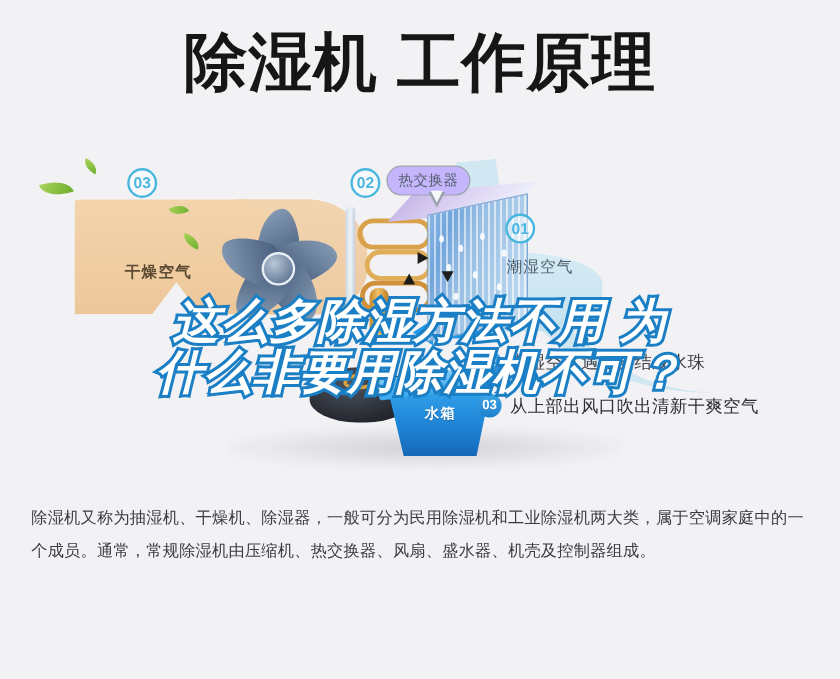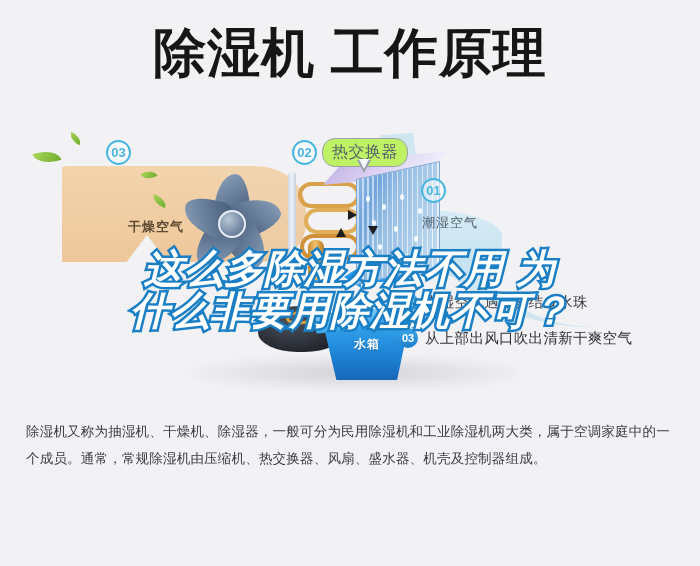--- a/index.html
+++ b/index.html
@@ -98,21 +98,20 @@
     background: linear-gradient(180deg, #f0cfa6 0%, #e8c characterized 100%);
     background: linear-gradient(180deg, #f2d3ac 0%, #ecc89d 100%);
     border-radius: 0 46% 40% 0 / 0 46% 40% 0;
     opacity: .95;
   }
   .dry-label {
     position: absolute;
     left: 104px; top: 100px;
     font-size: 13px; color: #5c4a33; font-weight: 600;
     letter-spacing: 1px;
-    margin-left: 24px;
   }
 
   
   .leaf {
     position: absolute;
     background: linear-gradient(135deg, #a8d45a 0%, #6fae2e 100%);
     border-radius: 0 100% 0 100%;
   }
   .leaf.l1 { left: 34px; top: 32px; width: 26px; height: 14px; transform: rotate(-18deg); }
   .leaf.l2 { left: 69px; top: 16px; width: 13px; height: 9px;  transform: rotate(25deg); }
@@ -134,22 +133,22 @@
   .badge-o.b02 { left: 292px; top: 22px; }
   .badge-o.b01 { left: 421px; top: 60px; }
 
   
   .callout {
     position: absolute;
     left: 322px; top: 20px;
     padding: 3px 9px;
     border: 1.6px solid #9aa3ad;
     border-radius: 13px;
-    background: #bef264;
-    font-size: 16px; color: #55606c; letter-spacing: .5px;
+    background: #c4b5fd;
+    font-size: 12px; color: #55606c; letter-spacing: .5px;
     white-space: nowrap;
     text-align: center;
   }
   .callout-tail {
     position: absolute;
     left: 357px; top: 42px;
     width: 0; height: 0;
     border-left: 7px solid transparent;
     border-right: 7px solid transparent;
     border-top: 13px solid #9aa3ad;

